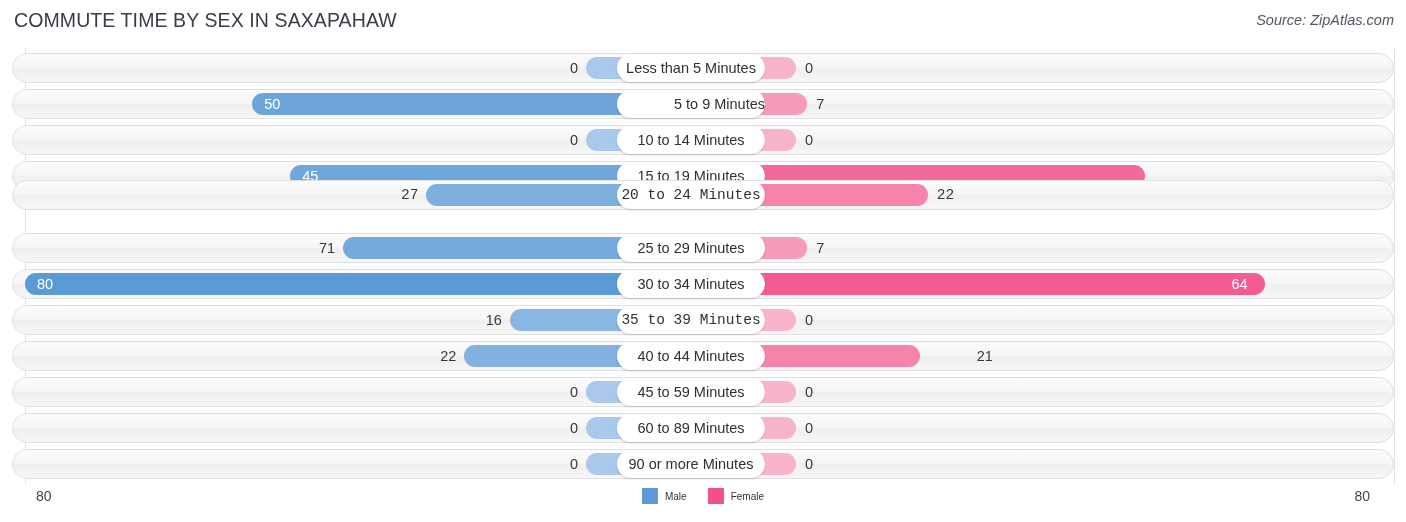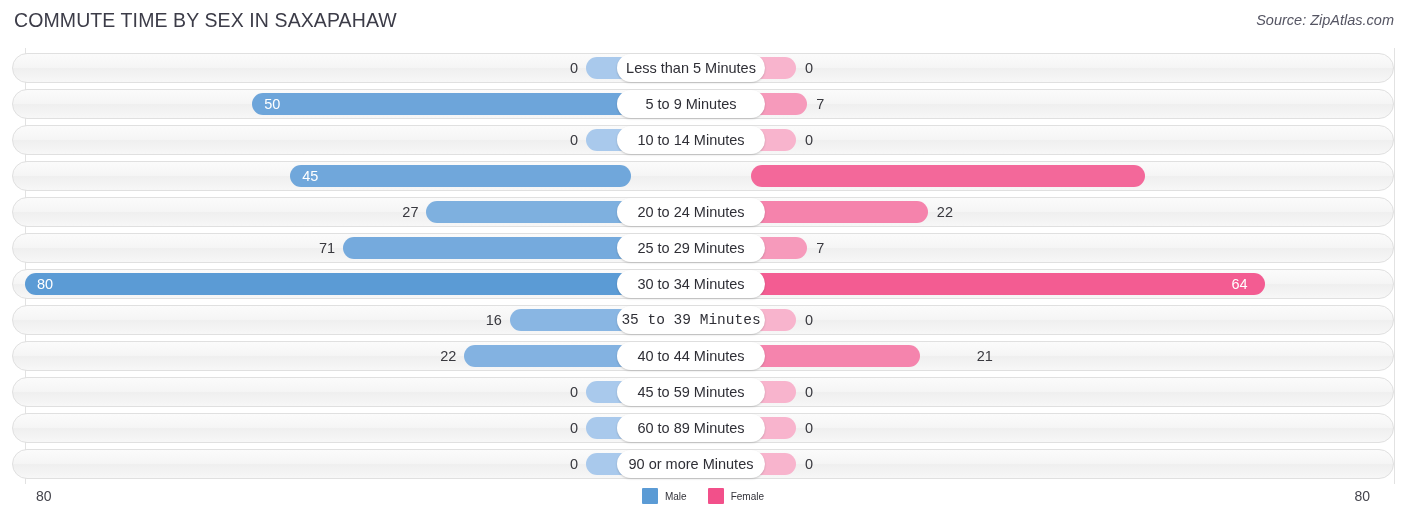--- a/index.html
+++ b/index.html
@@ -184,38 +184,39 @@
       <div class="bar bar-female" style="left: 739px; width: 45px; background: rgb(248, 180, 205);"></div>
       <div class="val val-female-out" style="left: 793px;">0</div>
       <div class="cat-pill" style="left: 605px; width: 148px;">Less than 5 Minutes</div>
     </div>
     <div class="bar-row" style="top: 41px;">
       <div class="row-track"></div>
       <div class="bar bar-male" style="left: 240.25px; width: 378.75px; background: rgb(109, 165, 218);"></div>
       <div class="val val-inside" style="left: 252.25px;">50</div>
       <div class="bar bar-female" style="left: 739px; width: 56.2625px; background: rgb(246, 154, 187);"></div>
       <div class="val val-female-out" style="left: 804.263px;">7</div>
-      <div class="cat-pill" style="left: 605px; width: 148px;">5 to 9 Minutes</div>
+      <div class="cat-pill" style="left: 605px; width: 148px; text-align: right;">5 to 9 Minutes</div>
     </div>
     <div class="bar-row" style="top: 77px;">
       <div class="row-track"></div>
       <div class="bar bar-male" style="left: 574px; width: 45px; background: rgb(169, 201, 236);"></div>
       <div class="val val-male-out" style="left: 504px; width: 62px; text-align: right;">0</div>
       <div class="bar bar-female" style="left: 739px; width: 45px; background: rgb(248, 180, 205);"></div>
       <div class="val val-female-out" style="left: 793px;">0</div>
       <div class="cat-pill" style="left: 605px; width: 148px;">10 to 14 Minutes</div>
     </div>
     <div class="bar-row" style="top: 113px;">
       <div class="row-track"></div>
       <div class="bar bar-male" style="left: 278.125px; width: 340.875px; background: rgb(112, 167, 219);"></div>
       <div class="val val-inside" style="left: 290.125px;">45</div>
       <div class="bar bar-female" style="left: 739px; width: 393.837px; background: rgb(243, 104, 154);"></div>
       <div class="val val-inside" style="left: 1098.84px; margin-top: 34px;">49</div>
-    </div>
-    <div class="bar-row" style="top: 149px;">
+      <div class="cat-pill" style="left: 605px; width: 148px;">15 to 19 Minutes</div>
+    </div>
+    <div class="bar-row" style="top: 132px; font-family: Liberation Mono, monospace;">
       <div class="row-track"></div>
       <div class="bar bar-male" style="left: 414.475px; width: 204.525px; background: rgb(126, 176, 223);"></div>
       <div class="val val-male-out" style="left: 344.475px; width: 62px; text-align: right;">27</div>
       <div class="bar bar-female" style="left: 739px; width: 176.825px; background: rgb(245, 131, 172);"></div>
       <div class="val val-female-out" style="left: 924.825px;">22</div>
       <div class="cat-pill" style="left: 605px; width: 148px;">20 to 24 Minutes</div>
     </div>
     <div class="bar-row" style="top: 185px;">
       <div class="row-track"></div>
       <div class="bar bar-male" style="left: 331.15px; width: 287.85px; background: rgb(117, 170, 221);"></div>

